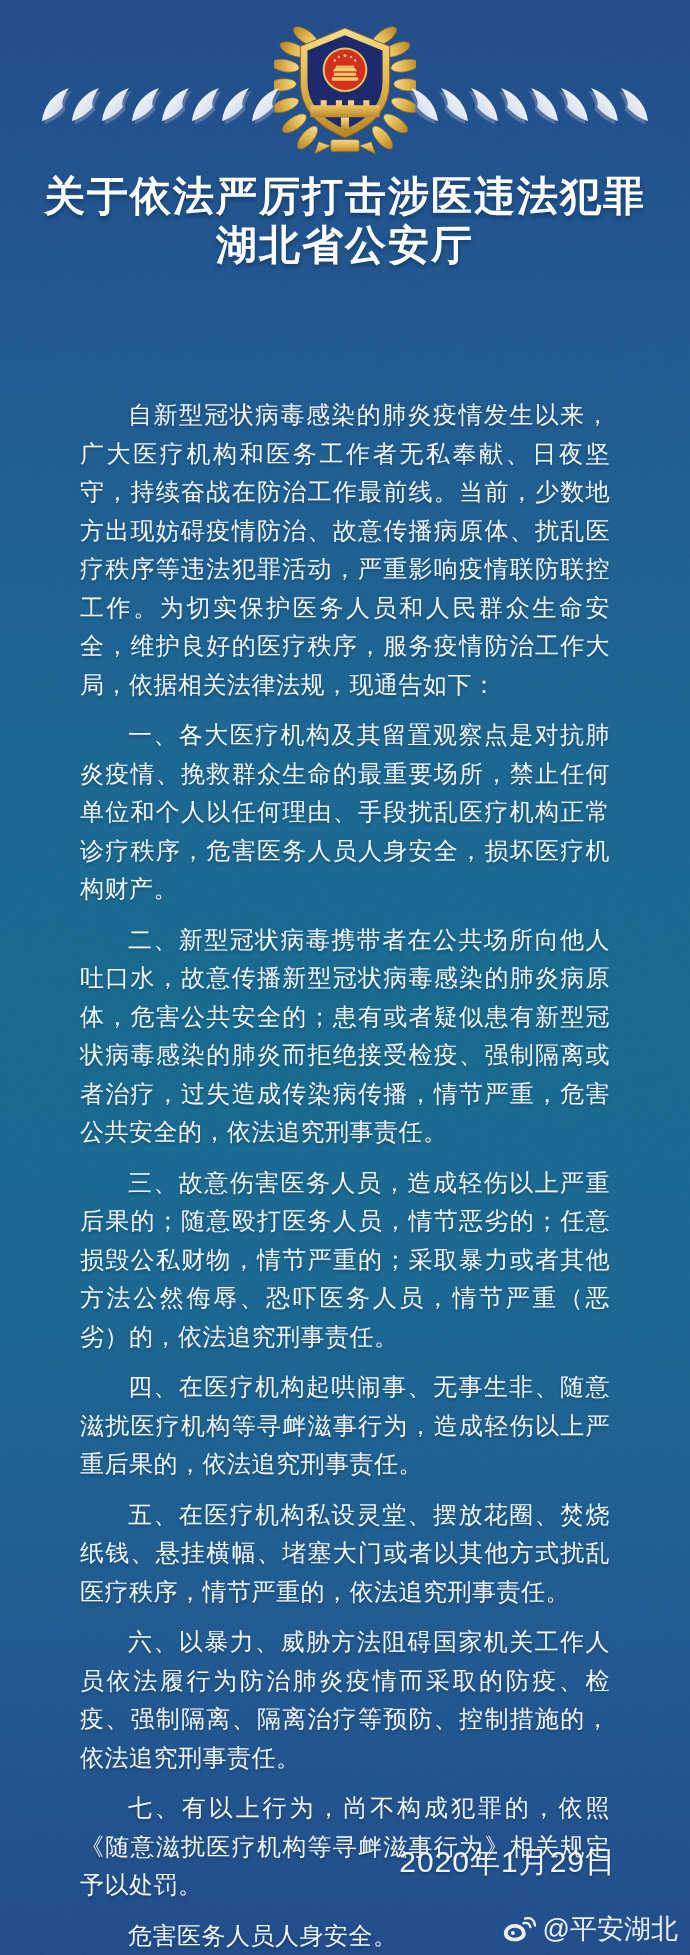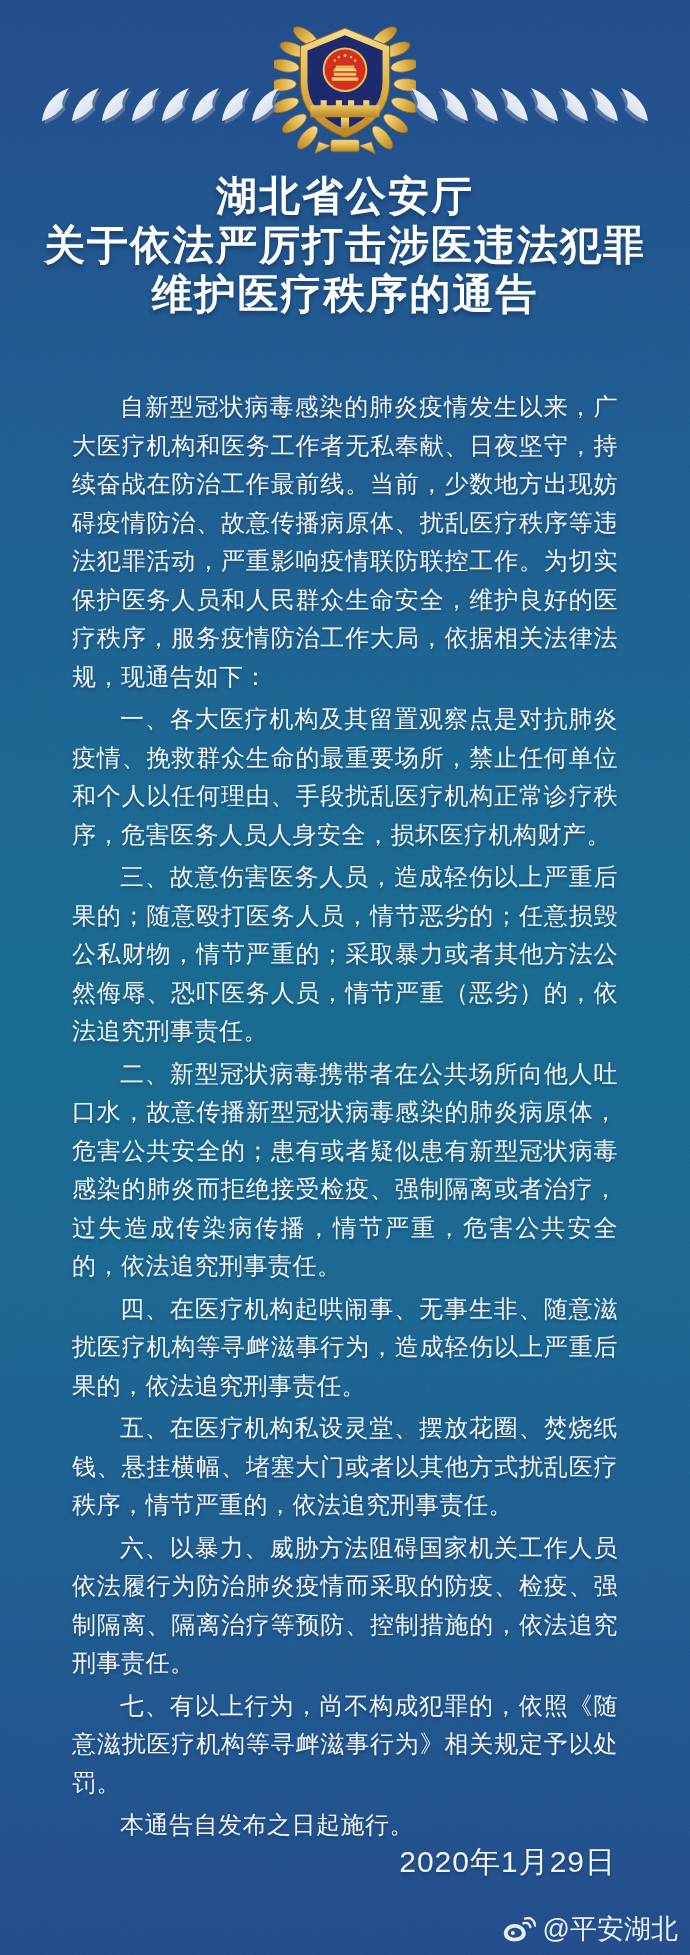--- a/index.html
+++ b/index.html
@@ -42,21 +42,21 @@
 
   .body-text {
     position: absolute;
     top: 384px; left: 68px; width: 554px;
     font-size: 24px;
     line-height: 38.5px;
     text-align: justify;
     letter-spacing: .5px;
     text-shadow: 0 2px 3px rgba(8,30,60,.35);
   }
-  .body-text p { margin: 4px; text-indent: 2em; }
+  .body-text p { margin: 12px; text-indent: 2em; }
 
   .date {
     position: absolute;
     top: 1842px; right: 74px;
     font-size: 30px;
     letter-spacing: 1px;
     color: #f2f7fb;
     text-shadow: 0 2px 3px rgba(8,30,60,.35);
   }
 
@@ -187,35 +187,34 @@
         <use href="#bldR" x="60"></use>
         <use href="#bldR" x="90"></use>
       <use href="#bldR" x="120"></use>
         <use href="#bldR" x="150"></use>
         <use href="#bldR" x="180"></use>
         <use href="#bldR" x="210"></use>
     </g>
   </svg>
 
   <div class="heading">
+    <div>关于依法严厉打击涉医违法犯罪</div>
     <div>湖北省公安厅</div>
-    <div>关于依法严厉打击涉医违法犯罪</div>
-    <div>维护医疗秩序的通告</div>
   </div>
 
   <div class="body-text">
     <p>自新型冠状病毒感染的肺炎疫情发生以来，广大医疗机构和医务工作者无私奉献、日夜坚守，持续奋战在防治工作最前线。当前，少数地方出现妨碍疫情防治、故意传播病原体、扰乱医疗秩序等违法犯罪活动，严重影响疫情联防联控工作。为切实保护医务人员和人民群众生命安全，维护良好的医疗秩序，服务疫情防治工作大局，依据相关法律法规，现通告如下：</p>
     <p>一、各大医疗机构及其留置观察点是对抗肺炎疫情、挽救群众生命的最重要场所，禁止任何单位和个人以任何理由、手段扰乱医疗机构正常诊疗秩序，危害医务人员人身安全，损坏医疗机构财产。</p>
+    <p>二、新型冠状病毒携带者在公共场所向他人吐口水，故意传播新型冠状病毒感染的肺炎病原体，危害公共安全的；患有或者疑似患有新型冠状病毒感染的肺炎而拒绝接受检疫、强制隔离或者治疗，过失造成传染病传播，情节严重，危害公共安全的，依法追究刑事责任。</p>
     <p>三、故意伤害医务人员，造成轻伤以上严重后果的；随意殴打医务人员，情节恶劣的；任意损毁公私财物，情节严重的；采取暴力或者其他方法公然侮辱、恐吓医务人员，情节严重（恶劣）的，依法追究刑事责任。</p>
-    <p>二、新型冠状病毒携带者在公共场所向他人吐口水，故意传播新型冠状病毒感染的肺炎病原体，危害公共安全的；患有或者疑似患有新型冠状病毒感染的肺炎而拒绝接受检疫、强制隔离或者治疗，过失造成传染病传播，情节严重，危害公共安全的，依法追究刑事责任。</p>
     <p>四、在医疗机构起哄闹事、无事生非、随意滋扰医疗机构等寻衅滋事行为，造成轻伤以上严重后果的，依法追究刑事责任。</p>
     <p>五、在医疗机构私设灵堂、摆放花圈、焚烧纸钱、悬挂横幅、堵塞大门或者以其他方式扰乱医疗秩序，情节严重的，依法追究刑事责任。</p>
     <p>六、以暴力、威胁方法阻碍国家机关工作人员依法履行为防治肺炎疫情而采取的防疫、检疫、强制隔离、隔离治疗等预防、控制措施的，依法追究刑事责任。</p>
     <p>七、有以上行为，尚不构成犯罪的，依照《随意滋扰医疗机构等寻衅滋事行为》相关规定予以处罚。</p>
-    <p>本通告自发布之日起施行。</p>
+    <p>危害医务人员人身安全。</p>
   </div>
 
   <div class="date">2020年1月29日</div>
 
   <div class="watermark">
     <svg viewBox="0 0 42 32" width="33" height="25">
       <g fill="none" stroke="#e8eff7" stroke-width="3" stroke-linecap="round">
         <path d="M26,8 q7,-2 9,5"></path>
         <path d="M28,2 q11,-3 13,9"></path>
       </g>

